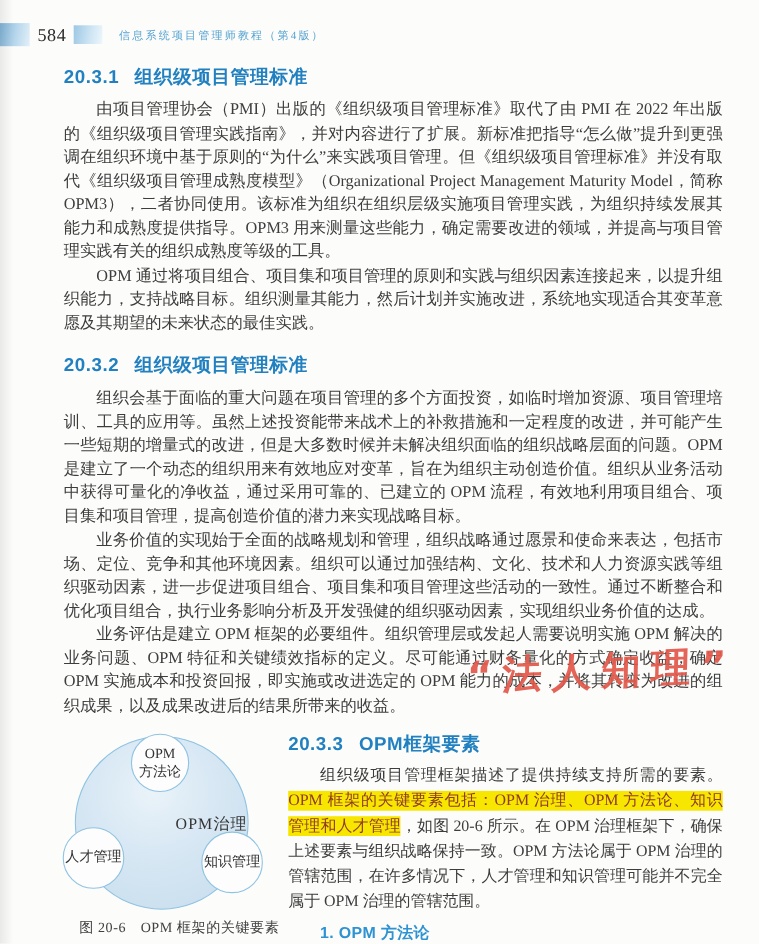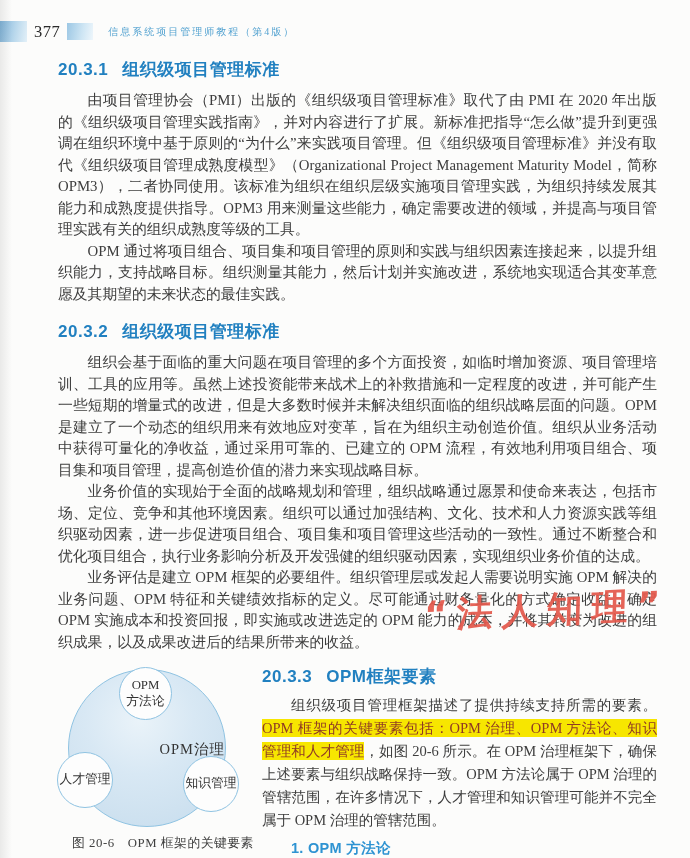--- a/index.html
+++ b/index.html
@@ -100,31 +100,31 @@
   }
 </style>
 </head>
 <body>
 
 <div class="page">
   <div class="edge-shadow"></div>
 
   <div class="header">
     <span class="blk blk1"></span>
-    <span class="page-num">377</span>
+    <span class="page-num">584</span>
     <span class="blk blk2"></span>
     <span class="book-title">信息系统项目管理师教程（第4版）</span>
   </div>
 
   <div class="content">
 
     <h2 class="section-heading">
       <span class="sec-num">20.3.1</span><span>组织级项目管理标准</span>
     </h2>
-    <p class="body">由项目管理协会（PMI）出版的《组织级项目管理标准》取代了由 PMI 在 2020 年出版的《组织级项目管理实践指南》，并对内容进行了扩展。新标准把指导“怎么做”提升到更强调在组织环境中基于原则的“为什么”来实践项目管理。但《组织级项目管理标准》并没有取代《组织级项目管理成熟度模型》（Organizational Project Management Maturity Model，简称 OPM3），二者协同使用。该标准为组织在组织层级实施项目管理实践，为组织持续发展其能力和成熟度提供指导。OPM3 用来测量这些能力，确定需要改进的领域，并提高与项目管理实践有关的组织成熟度等级的工具。</p>
+    <p class="body">由项目管理协会（PMI）出版的《组织级项目管理标准》取代了由 PMI 在 2022 年出版的《组织级项目管理实践指南》，并对内容进行了扩展。新标准把指导“怎么做”提升到更强调在组织环境中基于原则的“为什么”来实践项目管理。但《组织级项目管理标准》并没有取代《组织级项目管理成熟度模型》（Organizational Project Management Maturity Model，简称 OPM3），二者协同使用。该标准为组织在组织层级实施项目管理实践，为组织持续发展其能力和成熟度提供指导。OPM3 用来测量这些能力，确定需要改进的领域，并提高与项目管理实践有关的组织成熟度等级的工具。</p>
     <p class="body">OPM 通过将项目组合、项目集和项目管理的原则和实践与组织因素连接起来，以提升组织能力，支持战略目标。组织测量其能力，然后计划并实施改进，系统地实现适合其变革意愿及其期望的未来状态的最佳实践。</p>
 
     <h2 class="section-heading">
       <span class="sec-num">20.3.2</span><span>组织级项目管理标准</span>
     </h2>
     <p class="body">组织会基于面临的重大问题在项目管理的多个方面投资，如临时增加资源、项目管理培训、工具的应用等。虽然上述投资能带来战术上的补救措施和一定程度的改进，并可能产生一些短期的增量式的改进，但是大多数时候并未解决组织面临的组织战略层面的问题。OPM 是建立了一个动态的组织用来有效地应对变革，旨在为组织主动创造价值。组织从业务活动中获得可量化的净收益，通过采用可靠的、已建立的 OPM 流程，有效地利用项目组合、项目集和项目管理，提高创造价值的潜力来实现战略目标。</p>
     <p class="body">业务价值的实现始于全面的战略规划和管理，组织战略通过愿景和使命来表达，包括市场、定位、竞争和其他环境因素。组织可以通过加强结构、文化、技术和人力资源实践等组织驱动因素，进一步促进项目组合、项目集和项目管理这些活动的一致性。通过不断整合和优化项目组合，执行业务影响分析及开发强健的组织驱动因素，实现组织业务价值的达成。</p>
     <p class="body">业务评估是建立 OPM 框架的必要组件。组织管理层或发起人需要说明实施 OPM 解决的业务问题、OPM 特征和关键绩效指标的定义。尽可能通过财务量化的方式确定收益，确定 OPM 实施成本和投资回报，即实施或改进选定的 OPM 能力的成本，并将其转变为改进的组织成果，以及成果改进后的结果所带来的收益。</p>
 
     <div class="bottom">

